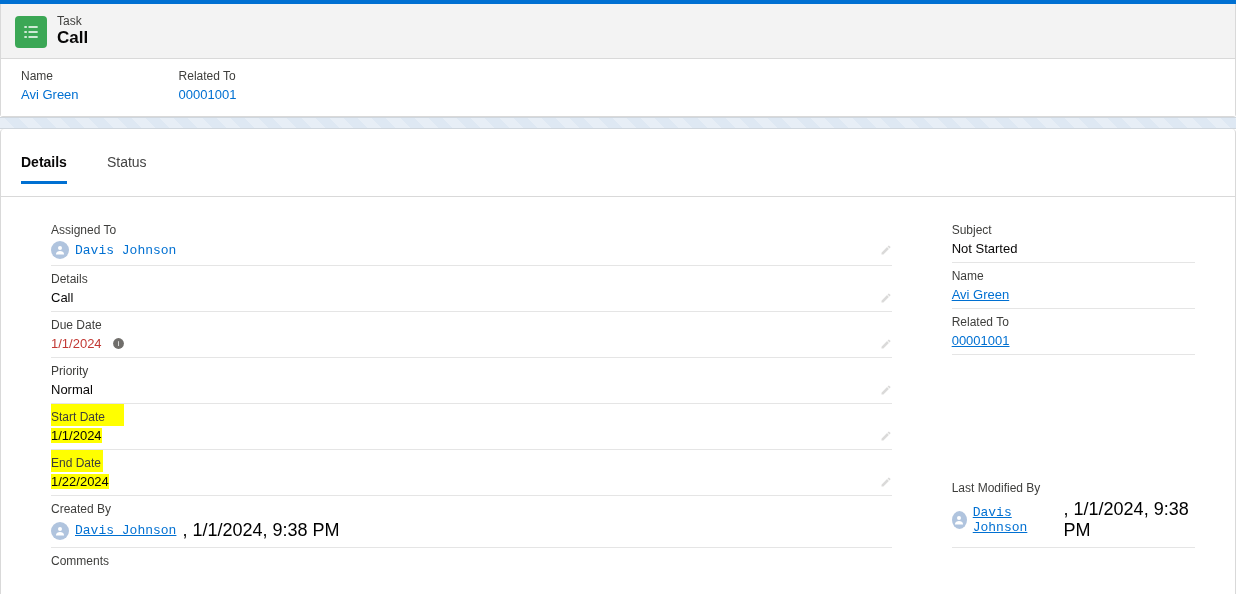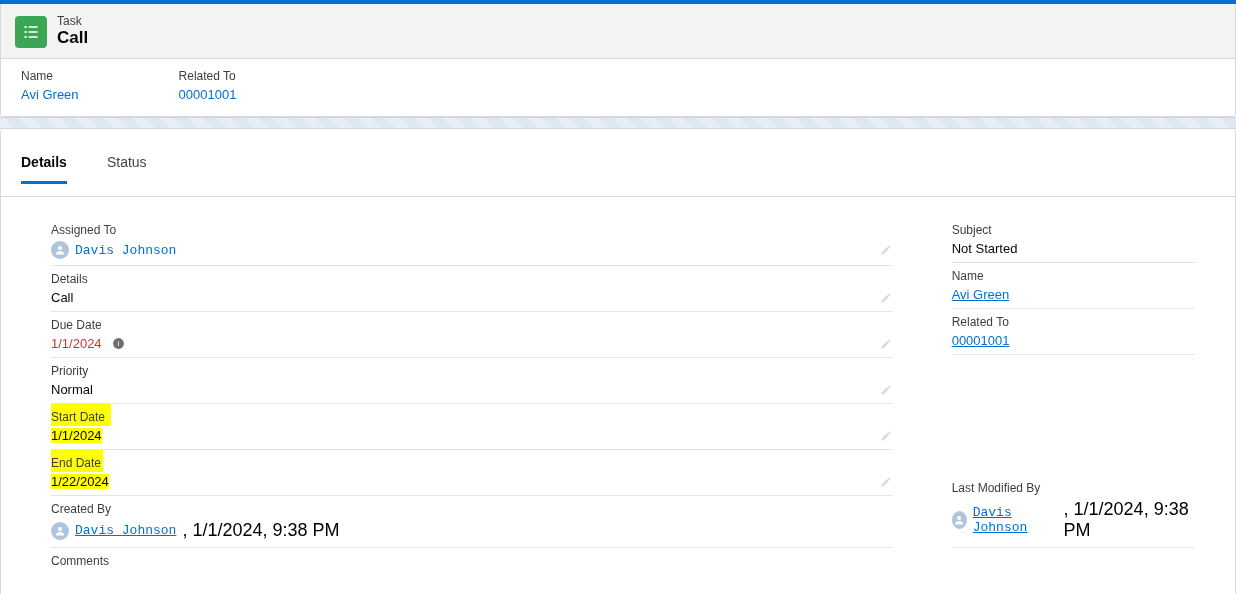--- a/index.html
+++ b/index.html
@@ -130,21 +130,21 @@
         <div class="field-label">Priority</div>
         <div class="field-value-row">
           <span class="field-value">Normal</span>
           <span class="edit-pencil"><svg viewBox="0 0 24 24">
                 <path d="M3 17.25V21h3.75L17.81 9.94l-3.75-3.75zM20.71 7.04a1 1 0 0 0 0-1.41l-2.34-2.34a1 1 0 0 0-1.41 0l-1.83 1.83 3.75 3.75z"></path>
               </svg></span>
         </div>
       </div>
 
       <div class="field">
-        <div class="field-label highlight" style="padding-left:0;padding-right:6px;">Start Date</div>
+        <div class="field-label highlight" style="padding-left:0;padding-right:19px;">Start Date</div>
         <div class="field-value-row">
           <span class="field-value highlight">1/1/2024</span>
           <span class="edit-pencil"><svg viewBox="0 0 24 24">
                 <path d="M3 17.25V21h3.75L17.81 9.94l-3.75-3.75zM20.71 7.04a1 1 0 0 0 0-1.41l-2.34-2.34a1 1 0 0 0-1.41 0l-1.83 1.83 3.75 3.75z"></path>
               </svg></span>
         </div>
       </div>
 
       <div class="field">
         <div class="field-label highlight" style="padding-left:0;padding-right:2px;">End Date</div>

